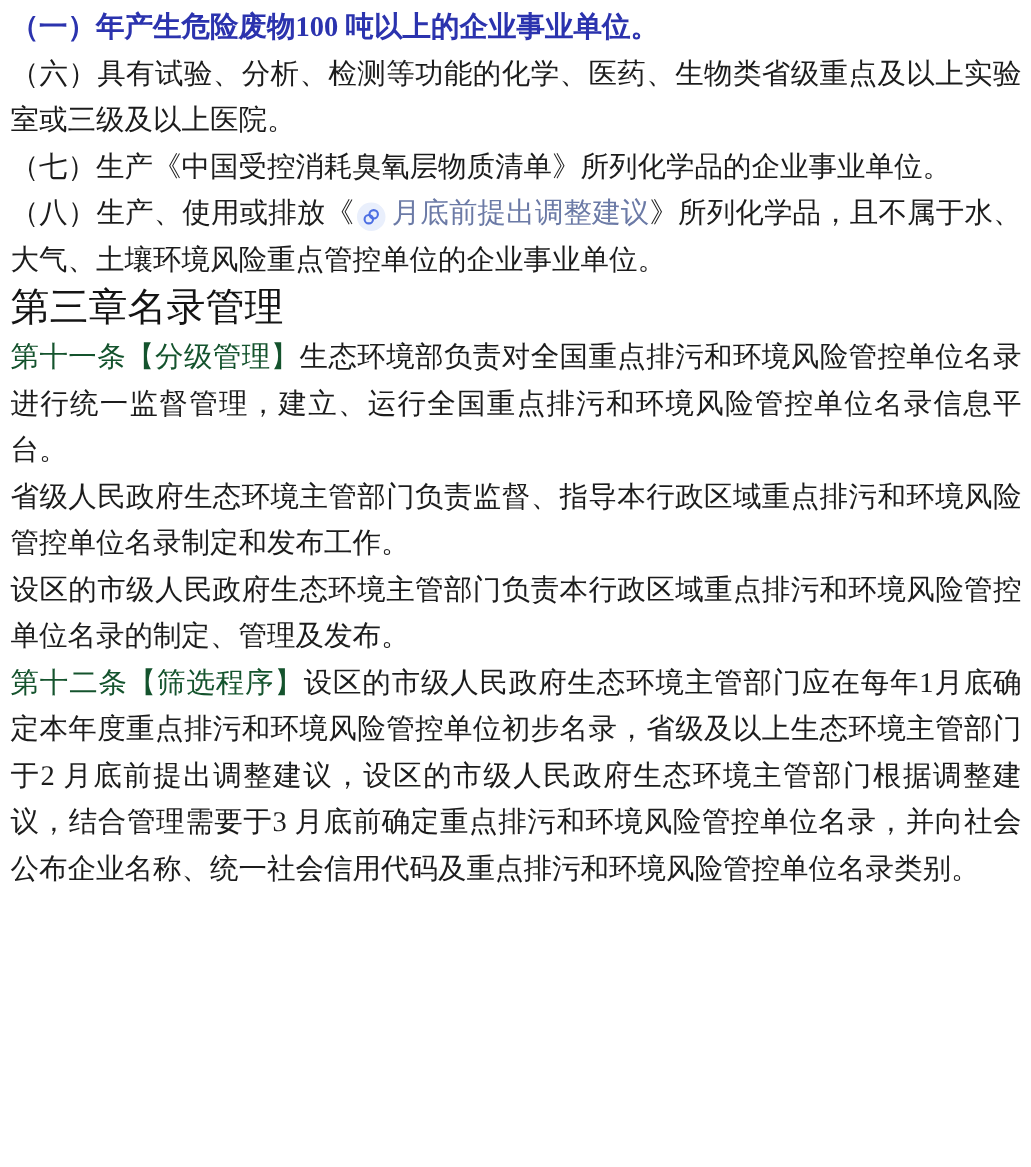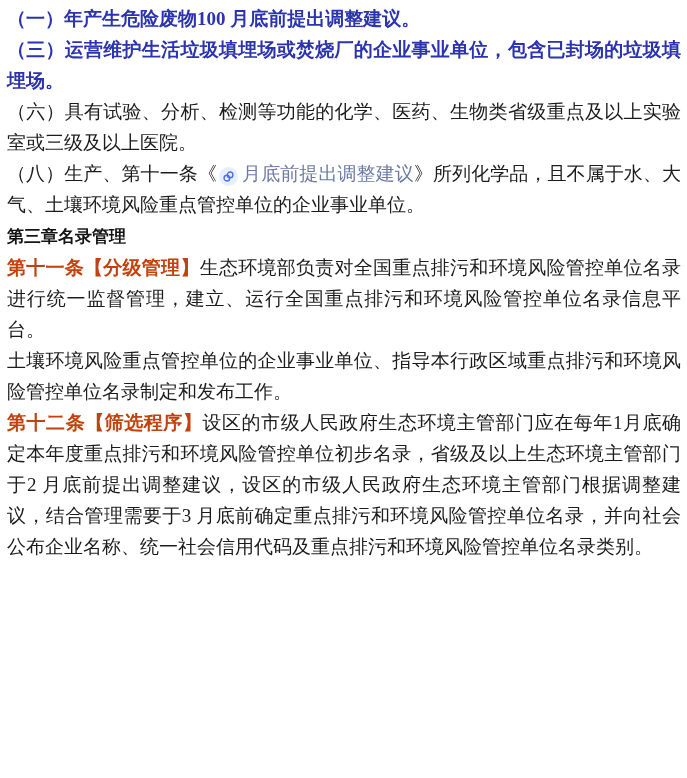--- a/index.html
+++ b/index.html
@@ -20,26 +20,26 @@
     text-align: justify;
     text-justify: inter-ideograph;
     word-break: break-all;
   }
   .run { white-space: pre-wrap; }
   .run-blue-bold {
     color: var(--blue-bold, #2b33ae);
     font-weight: bold;
   }
   .run-body { color: var(--body-color, #1c1c1c); font-weight: normal; }
-  .run-article-bold { color: #c2410c; font-weight: bold; margin-top: 48px; }
+  .run-article-bold { color: #14532d; font-weight: normal; margin-top: 48px; }
   .para-chapter .run-chapter {
     font-family: "Liberation Sans", sans-serif;
-    font-weight: 700;
+    font-weight: 400;
     color: #141414;
-    font-size: 17px;
+    font-size: 26px;
   }
   .link-chip {
     color: var(--link-color, #6b7aa6);
     cursor: pointer;
     white-space: pre-wrap;
   }
   .link-icon {
     display: inline-flex;
     width: 19px;
     height: 19px;
@@ -49,24 +49,25 @@
     justify-content: center;
     vertical-align: -3px;
     margin: 0 4px 0 2px;
   }
   .link-icon svg { width: 13px; height: 13px; display: block; }
 </style>
 </head>
 <body>
 
 <main class="doc">
-    <p class="para "><span class="run run-blue-bold">（一）年产生危险废物100 月底前提出调整建议。</span></p>
-    <p class="para "><span class="run run-blue-bold">（三）运营维护生活垃圾填埋场或焚烧厂的企业事业单位，包含已封场的垃圾填埋场。</span></p>
+    <p class="para "><span class="run run-blue-bold">（一）年产生危险废物100 吨以上的企业事业单位。</span></p>
     <p class="para "><span class="run run-body">（六）具有试验、分析、检测等功能的化学、医药、生物类省级重点及以上实验室或三级及以上医院。</span></p>
-    <p class="para "><span class="run run-body">（八）生产、第十一条《</span><span class="link-chip"><span class="link-icon"><svg viewBox="0 0 24 24" fill="none" stroke="#4d6fe3" stroke-width="2.6">
+    <p class="para "><span class="run run-body">（七）生产《中国受控消耗臭氧层物质清单》所列化学品的企业事业单位。</span></p>
+    <p class="para "><span class="run run-body">（八）生产、使用或排放《</span><span class="link-chip"><span class="link-icon"><svg viewBox="0 0 24 24" fill="none" stroke="#4d6fe3" stroke-width="2.6">
             <circle cx="9" cy="15" r="5.2"></circle>
             <circle cx="15" cy="9" r="5.2"></circle>
           </svg></span><span class="run link-text">月底前提出调整建议</span></span><span class="run run-body">》所列化学品，且不属于水、大气、土壤环境风险重点管控单位的企业事业单位。</span></p>
     <p class="para para-chapter"><span class="run run-chapter">第三章名录管理</span></p>
     <p class="para "><span class="run run-article-bold">第十一条【分级管理】</span><span class="run run-body">生态环境部负责对全国重点排污和环境风险管控单位名录进行统一监督管理，建立、运行全国重点排污和环境风险管控单位名录信息平台。</span></p>
-    <p class="para "><span class="run run-body">土壤环境风险重点管控单位的企业事业单位、指导本行政区域重点排污和环境风险管控单位名录制定和发布工作。</span></p>
+    <p class="para "><span class="run run-body">省级人民政府生态环境主管部门负责监督、指导本行政区域重点排污和环境风险管控单位名录制定和发布工作。</span></p>
+    <p class="para "><span class="run run-body">设区的市级人民政府生态环境主管部门负责本行政区域重点排污和环境风险管控单位名录的制定、管理及发布。</span></p>
     <p class="para "><span class="run run-article-bold">第十二条【筛选程序】</span><span class="run run-body">设区的市级人民政府生态环境主管部门应在每年1月底确定本年度重点排污和环境风险管控单位初步名录，省级及以上生态环境主管部门于2 月底前提出调整建议，设区的市级人民政府生态环境主管部门根据调整建议，结合管理需要于3 月底前确定重点排污和环境风险管控单位名录，并向社会公布企业名称、统一社会信用代码及重点排污和环境风险管控单位名录类别。</span></p>
   </main>
 
 </body></html>

